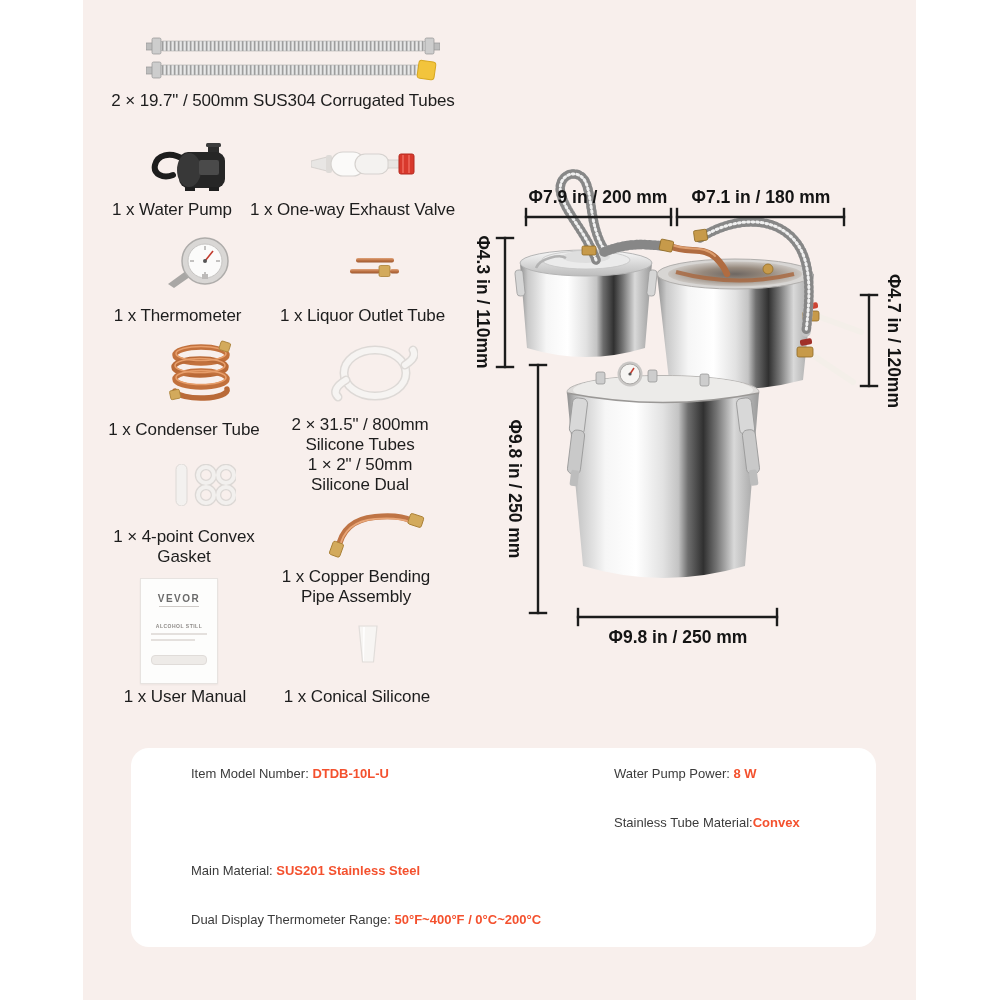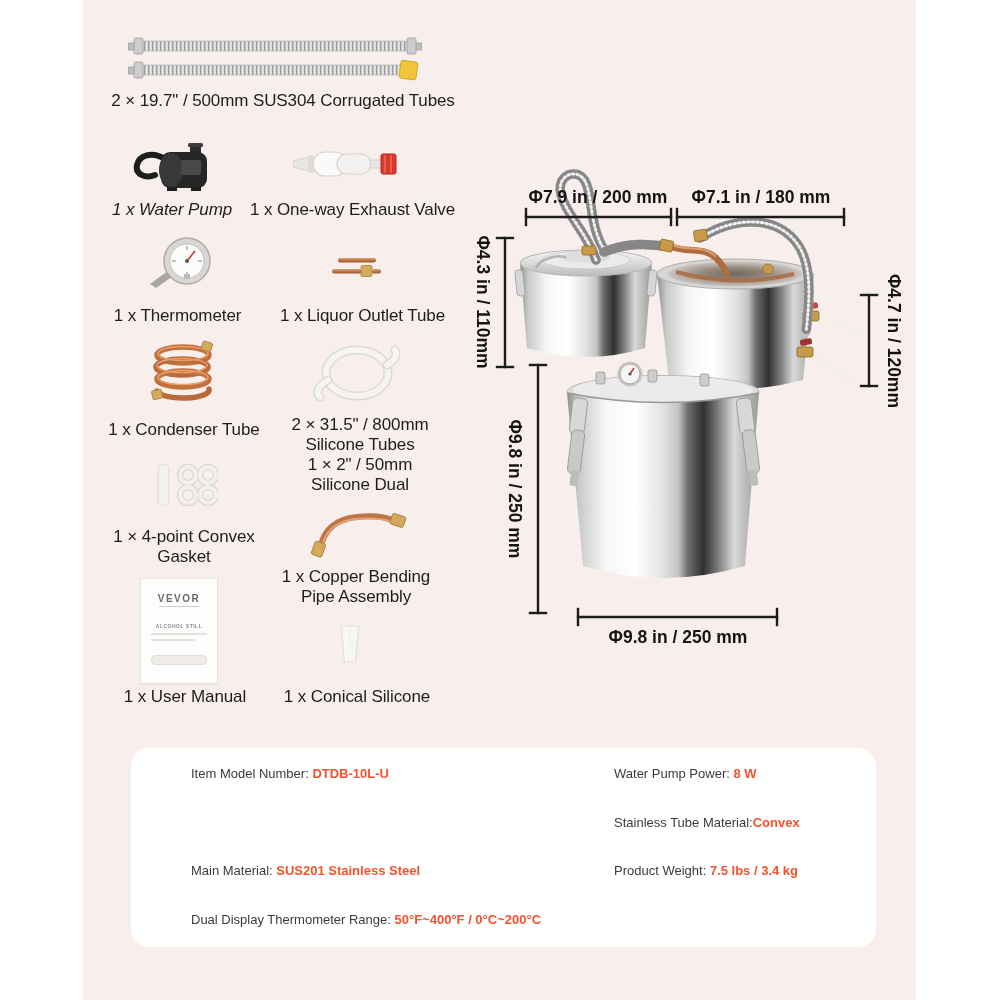--- a/index.html
+++ b/index.html
@@ -1,19 +1,19 @@
 <!DOCTYPE html>
 <html><head>
 <meta charset="utf-8">
 <style>
   html,body{margin:0;padding:0;}
   body{font-family:"Liberation Sans","DejaVu Sans",sans-serif;background:#ffffff;}
   .canvas{position:relative;width:1000px;height:1000px;background:#ffffff;overflow:hidden;}
   .pink-band{position:absolute;left:83px;top:0;width:833px;height:1000px;background:#f8efec;}
-  .acc-img{position:absolute;}
+  .acc-img{position:absolute;padding-left:18px;}
   .acc-label{position:absolute;text-align:center;font-size:17px;font-weight:500;color:#1d1d1d;white-space:nowrap;letter-spacing:-0.1px;}
   .acc-label-block{position:absolute;text-align:center;font-size:17px;font-weight:500;color:#1d1d1d;line-height:20px;letter-spacing:-0.1px;}
   .product-svg{position:absolute;left:440px;top:150px;width:480px;height:510px;}
   .dim-text{font:700 17.5px "Liberation Sans","DejaVu Sans",sans-serif;fill:#141414;}
   .dim-line{stroke:#1c1c1c;stroke-width:2.4;stroke-linecap:square;}
   .spec-card{position:absolute;left:131px;top:748px;width:745px;height:199px;background:#ffffff;border-radius:18px;}
   .spec-row{position:absolute;font-size:13px;color:#3b3b3b;white-space:nowrap;line-height:22px;margin-left:37px;}
   .spec-value{font-weight:700;color:#f4512e;}
   .manual-sheet{position:absolute;left:0;top:0;width:76px;height:104px;background:#fdfdfc;border:1px solid #e7e3e0;box-shadow:0 1px 2px rgba(0,0,0,0.05);}
   .manual-brand{margin-top:14px;text-align:center;font-size:10px;font-weight:700;letter-spacing:1.5px;color:#6b6b6b;}
@@ -59,21 +59,21 @@
       <path d="M34 18 C18 8 6 14 4 23 C2 32 12 37 22 33" fill="none" stroke="#1d1d1d" stroke-width="6" stroke-linecap="round"></path>
       <rect x="57" y="2" width="11" height="11" rx="2" fill="#2c2c2c"></rect>
       <rect x="55" y="1" width="15" height="4" rx="1.5" fill="#3d3d3d"></rect>
       <rect x="28" y="10" width="46" height="36" rx="9" fill="#262626"></rect>
       <ellipse cx="38" cy="28" rx="12" ry="17" fill="#383838"></ellipse>
       <rect x="48" y="18" width="20" height="15" rx="2" fill="#4a4a4a"></rect>
       <rect x="34" y="45" width="10" height="4" fill="#1f1f1f"></rect>
       <rect x="58" y="45" width="10" height="4" fill="#1f1f1f"></rect>
     </svg>
   </div>
-  <div class="acc-label" style="left:92px;top:200px;width:160px;font-style:italic;">1 x Water Pump</div>
+  <div class="acc-label" style="left:92px;top:200px;width:160px;">1 x Water Pump</div>
 
   <div class="acc-img" style="left:293px;top:149px;width:114px;height:32px;">
     <svg width="114" height="32" viewBox="0 0 114 32">
       <polygon points="0,12 16,8 16,22 0,18" fill="#e8e6e4" stroke="#cfcbc8" stroke-width="0.8"></polygon>
       <rect x="15" y="6" width="6" height="18" rx="2" fill="#dedbd8"></rect>
       <rect x="20" y="3" width="34" height="24" rx="12" fill="#fbfaf9" stroke="#d6d2cf" stroke-width="1.2"></rect>
       <rect x="44" y="5" width="34" height="20" rx="10" fill="#f4f2f0" stroke="#d6d2cf" stroke-width="1.2"></rect>
       <rect x="77" y="11" width="11" height="8" fill="#e8e5e2" stroke="#d0ccc9" stroke-width="0.8"></rect>
       <rect x="88" y="5" width="15" height="20" rx="2" fill="#d8392c" stroke="#b42b20" stroke-width="1"></rect>
       <line x1="92" y1="6" x2="92" y2="24" stroke="#ef6a5c" stroke-width="1.5"></line>
@@ -349,17 +349,14 @@
     </div>
     <div class="spec-row" style="left:23px;top:161px;">
       <span>Dual Display Thermometer Range: </span><span class="spec-value">50°F~400°F / 0°C~200°C</span>
     </div>
     <div class="spec-row" style="left:446px;top:15px;">
       <span>Water Pump Power: </span><span class="spec-value">8 W</span>
     </div>
     <div class="spec-row" style="left:446px;top:64px;">
       <span>Stainless Tube Material:</span><span class="spec-value">Convex</span>
     </div>
-    <div class="spec-row" style="left:446px;top:112px;">
-      <span>Product Weight: </span><span class="spec-value">7.5 lbs / 3.4 kg</span>
-    </div>
   </div>
 </div>
 
 </body></html>

